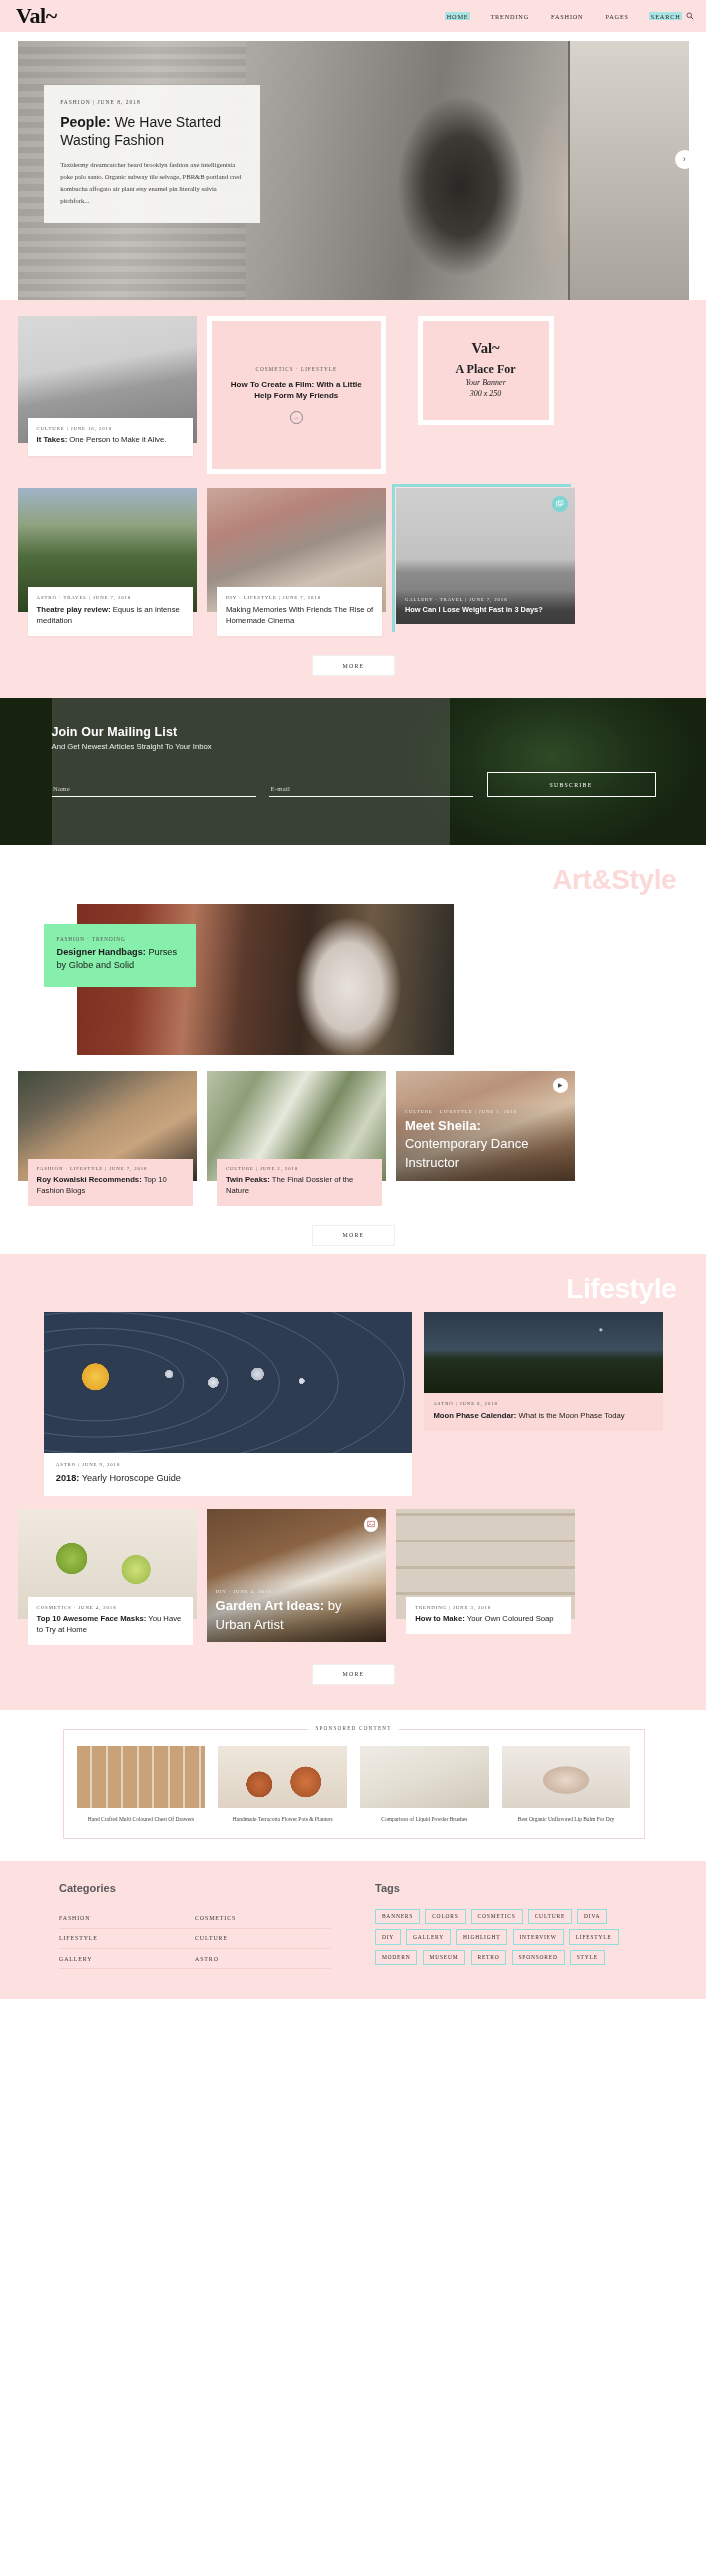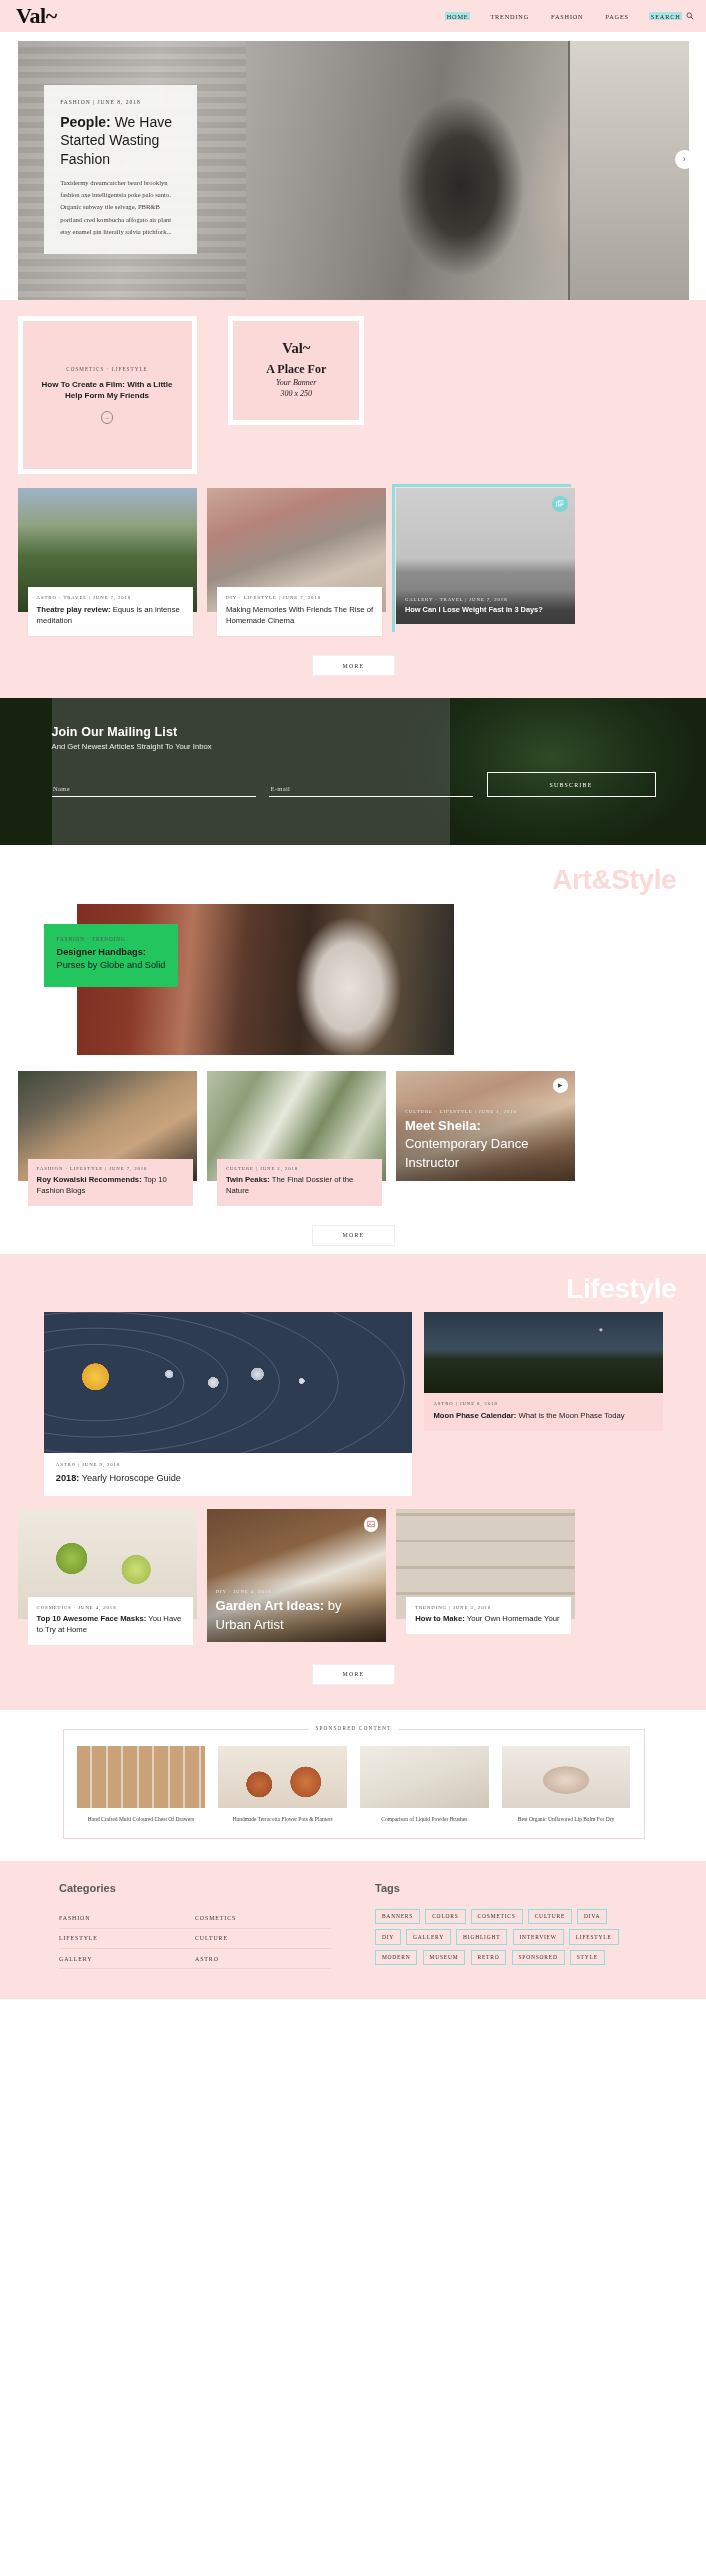--- a/index.html
+++ b/index.html
@@ -67,21 +67,21 @@
     background:repeating-linear-gradient(180deg, rgba(255,255,255,.06) 0 5.9px, rgba(0,0,0,.05) 5.9px 12.5px);
   }
   .hero-win{
     position:absolute;right:0;top:0;width:18%;height:100%;
     background:linear-gradient(180deg,#d8d3cb,#a7a29a);
     border-left:2.9px solid #6f6b66;
   }
   .hero-card {
     position: absolute;
     left: 26.5px; top: 44px;
-    width: 153px;
+    width: 216px;
     background: rgba(248,247,245,0.93);
     padding: 14.7px 16px 16px 16px;
   }
   .meta {
     font-family: "Liberation Serif", serif;
     font-size: 5.5px;
     letter-spacing: 1px;
     color: #4a4a4a;
     text-transform: uppercase;
     margin-bottom: 7.4px;
@@ -214,22 +214,22 @@
     color:#fcd9d9; width:672px; margin:0 auto 7.4px auto; padding-right:13.3px;
   }
   .feat { position:relative; width:672px; margin:0 auto; height: 151px; }
   .feat-img {
     position:absolute; left:59px; top:0; width: 377px; height: 151px;
     background:
       radial-gradient(ellipse 66px 88px at 72% 55%, #e8e2dc 0%, #cfc6be 50%, rgba(180,170,160,0) 80%),
       linear-gradient(95deg,#7e2f22 0%, #8a3a28 16%, #b3745a 30%, #5c3a2c 44%, #3a2a20 60%, #6e5a44 76%, #2b2a26 100%);
   }
   .feat-card {
-    position:absolute; left: 26.5px; top: 20.6px; width: 134px;
-    background:#22c55e; padding: 11.8px 12.5px 14.7px 12.5px;
+    position:absolute; left: 26.5px; top: 20.6px; width: 152px;
+    background:#86efac; padding: 11.8px 12.5px 14.7px 12.5px;
   }
   .feat-card .cap-meta{ font-size:5.2px; }
   .feat-card .t { font-size: 9.2px; line-height:1.42; color:#1b1b1b;}
   .feat-card .t b{font-weight:bold;}
 
   .row-art { display:flex; gap:10.3px; width:672px; margin: 16px auto 0 auto; }
   .art-card { position:relative; width:179px; }
   .art-card .img{ width:100%; height:110px; }
   .art-card .cap{
     position:relative; margin:-22px 0 0 10.3px; width:165px; background:#fbd9d9;
@@ -343,20 +343,27 @@
     <div class="hero-title"><b>People:</b><span> We Have Started Wasting Fashion</span></div>
     <div class="hero-exc">Taxidermy dreamcatcher beard brooklyn fashion axe intelligentsia poke palo santo. Organic subway tile selvage, PBR&amp;B portland cred kombucha affogato air plant etsy enamel pin literally salvia pitchfork...</div>
   </div>
   <div class="hero-arrow">›</div>
 </div>
 
 <div class="band-pink">
   <div class="wrap">
     <div class="row3">
 
+      <div class="pcard">
+        <div class="img" style="height:127px;background:linear-gradient(170deg,#d9d9d9 0%,#cfcfcf 38%,#9a9a9a 58%,#7d7d7d 100%);"></div>
+        <div class="cap">
+          <div class="cap-meta">CULTURE  |  JUNE 10, 2018</div>
+          <div class="cap-title"><b>It Takes:</b><span> One Person to Make it Alive.</span></div>
+        </div>
+      </div>
 
       <div class="promo">
         <div class="cats">COSMETICS  ·  LIFESTYLE</div>
         <div class="t">How To Create a Film: With a Little Help Form My Friends</div>
         <div class="circ-arrow">→</div>
       </div>
 
       <div class="banner-out">
         <div class="banner">
           <div class="bl">Val~</div>
@@ -519,21 +526,21 @@
           <div class="cap-meta">DIY  ·  JUNE 4, 2018</div>
           <div class="cap-title"><b>Garden Art Ideas:</b><span> by Urban Artist</span></div>
         </div>
       </div>
     </div>
 
     <div class="life-card">
       <div class="img" style="background:repeating-linear-gradient(0deg,#d8cfc2 0 23.6px,#c3b7a6 23.6px 26.5px),linear-gradient(90deg,#e4dbcd,#cdc2b1);"></div>
       <div class="cap">
         <div class="cap-meta">TRENDING  |  JUNE 3, 2018</div>
-        <div class="cap-title"><b>How to Make:</b><span> Your Own Homemade Your</span></div>
+        <div class="cap-title"><b>How to Make:</b><span> Your Own Coloured Soap</span></div>
       </div>
     </div>
   </div>
 
   <div class="more-wrap">
     <button class="more-btn">MORE</button>
   </div>
 </div>
 
 <div class="sponsored">

